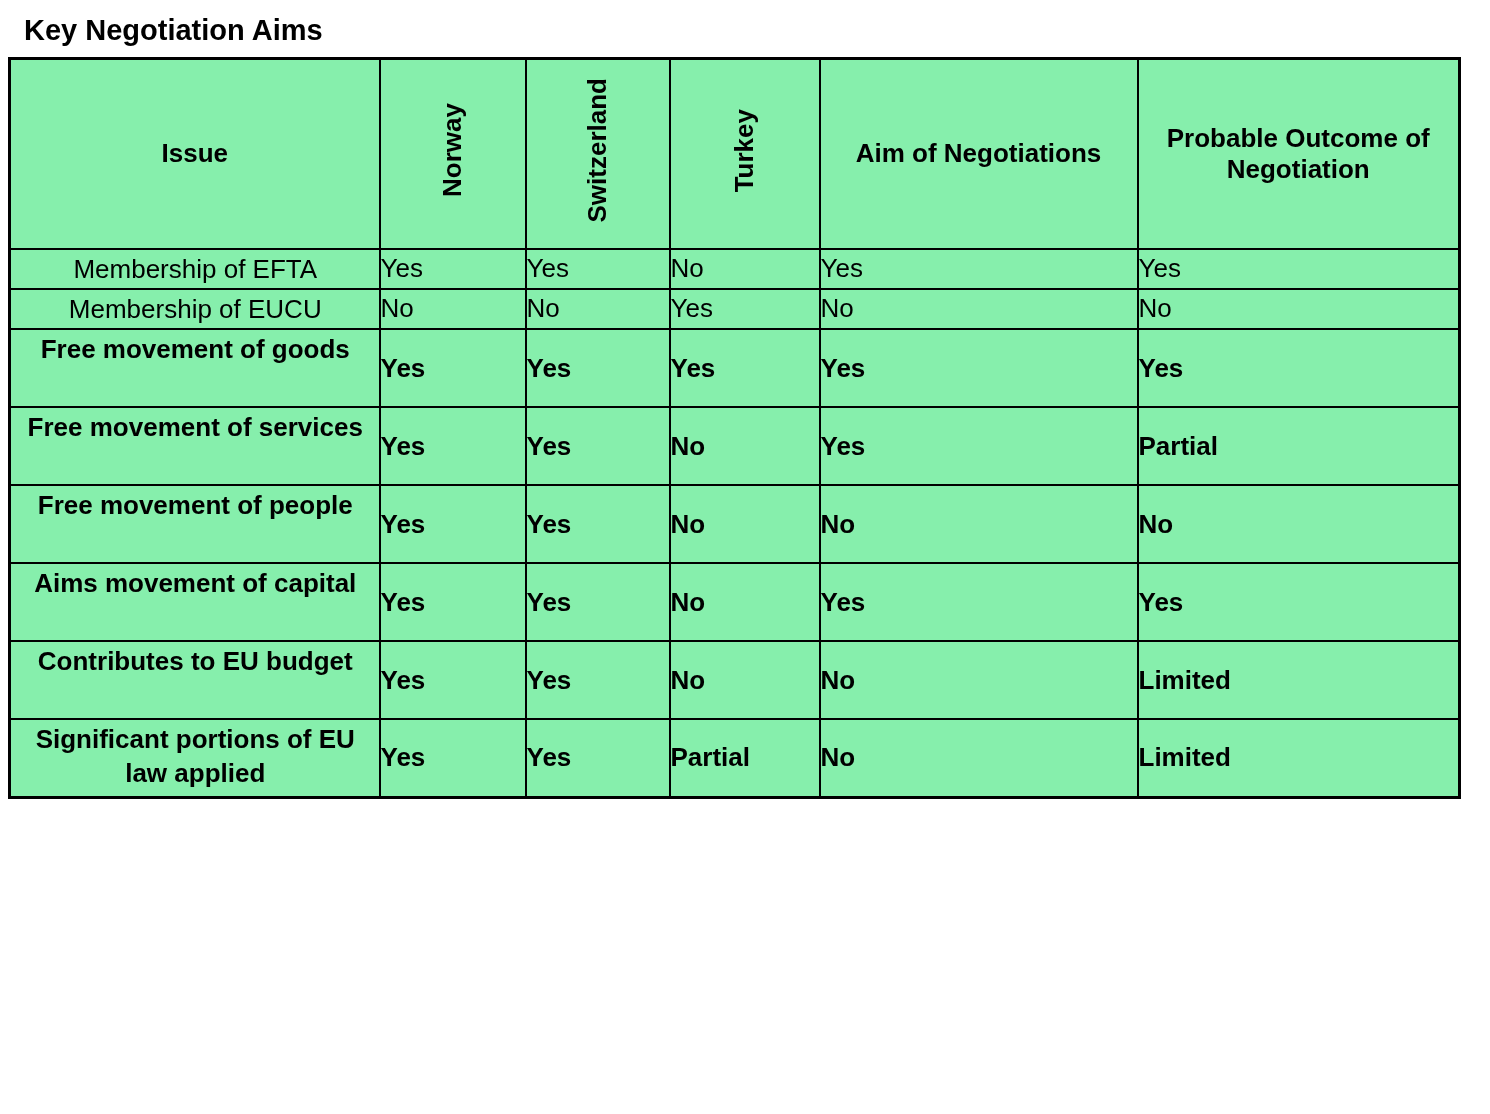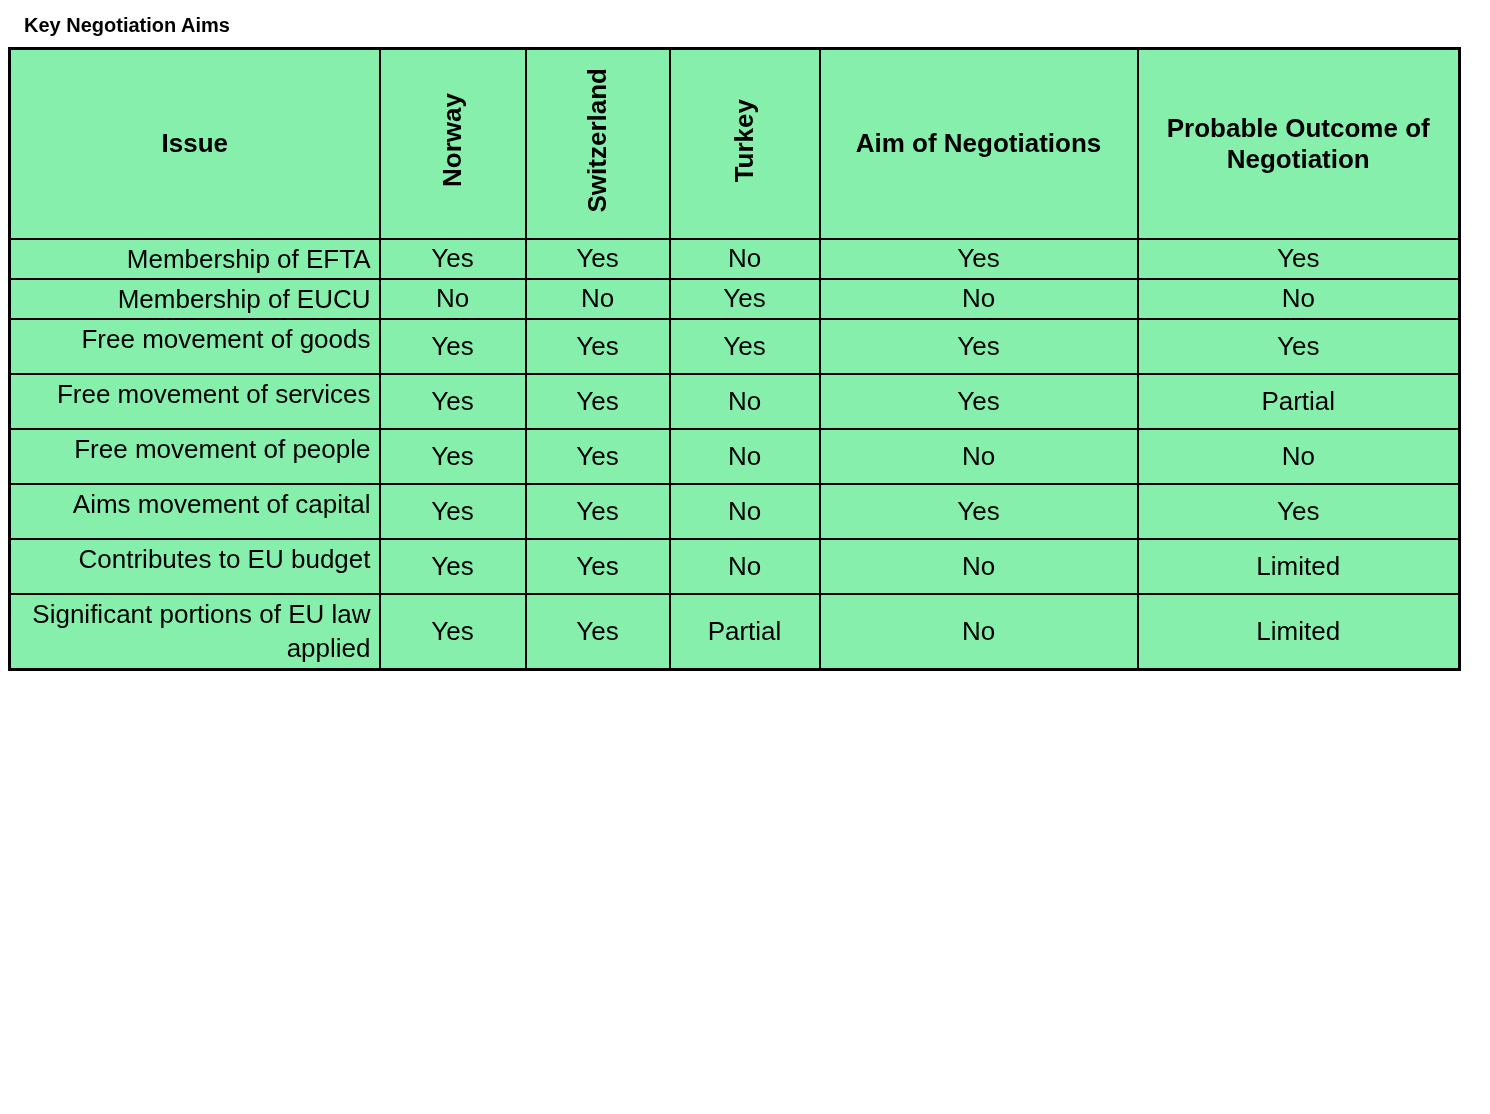--- a/index.html
+++ b/index.html
@@ -8,21 +8,21 @@
     background: #ffffff;
   }
   body {
     width: 1490px;
     height: 1114px;
     overflow: hidden;
     font-family: "Liberation Sans", sans-serif;
     color: #000000;
   }
   .page-title {
-    font-size: 20px;
+    font-size: 29px;
     font-weight: bold;
     margin: 14px 0 10px 24px;
     letter-spacing: 0px;
   }
   table.aims-table {
     border-collapse: collapse;
     table-layout: fixed;
     width: 1450px;
     margin-left: 8px;
     background: #86efac;
@@ -46,30 +46,29 @@
     padding: 4px 10px;
   }
   th .vertical-label {
     display: inline-block;
     writing-mode: vertical-rl;
     transform: rotate(180deg);
     white-space: nowrap;
     font-weight: bold;
   }
   tr.row-s { height: 39px; }
-  tr.row-m { height: 55px; }
+  tr.row-m { height: 78px; font-weight: bold; }
   tr.row-l { height: 169px; }
   td.issue-cell {
-    text-align: right;
+    text-align: center;
     vertical-align: top;
     padding: 2px 8px 2px 9px;
     line-height: 1.32;
   }
   td.value-cell {
-    text-align: center;
     vertical-align: middle;
     line-height: 1.2;
   }
 </style>
 </head>
 <body>
 
 <div class="page-title">Key Negotiation Aims</div>
 
 <table class="aims-table">

